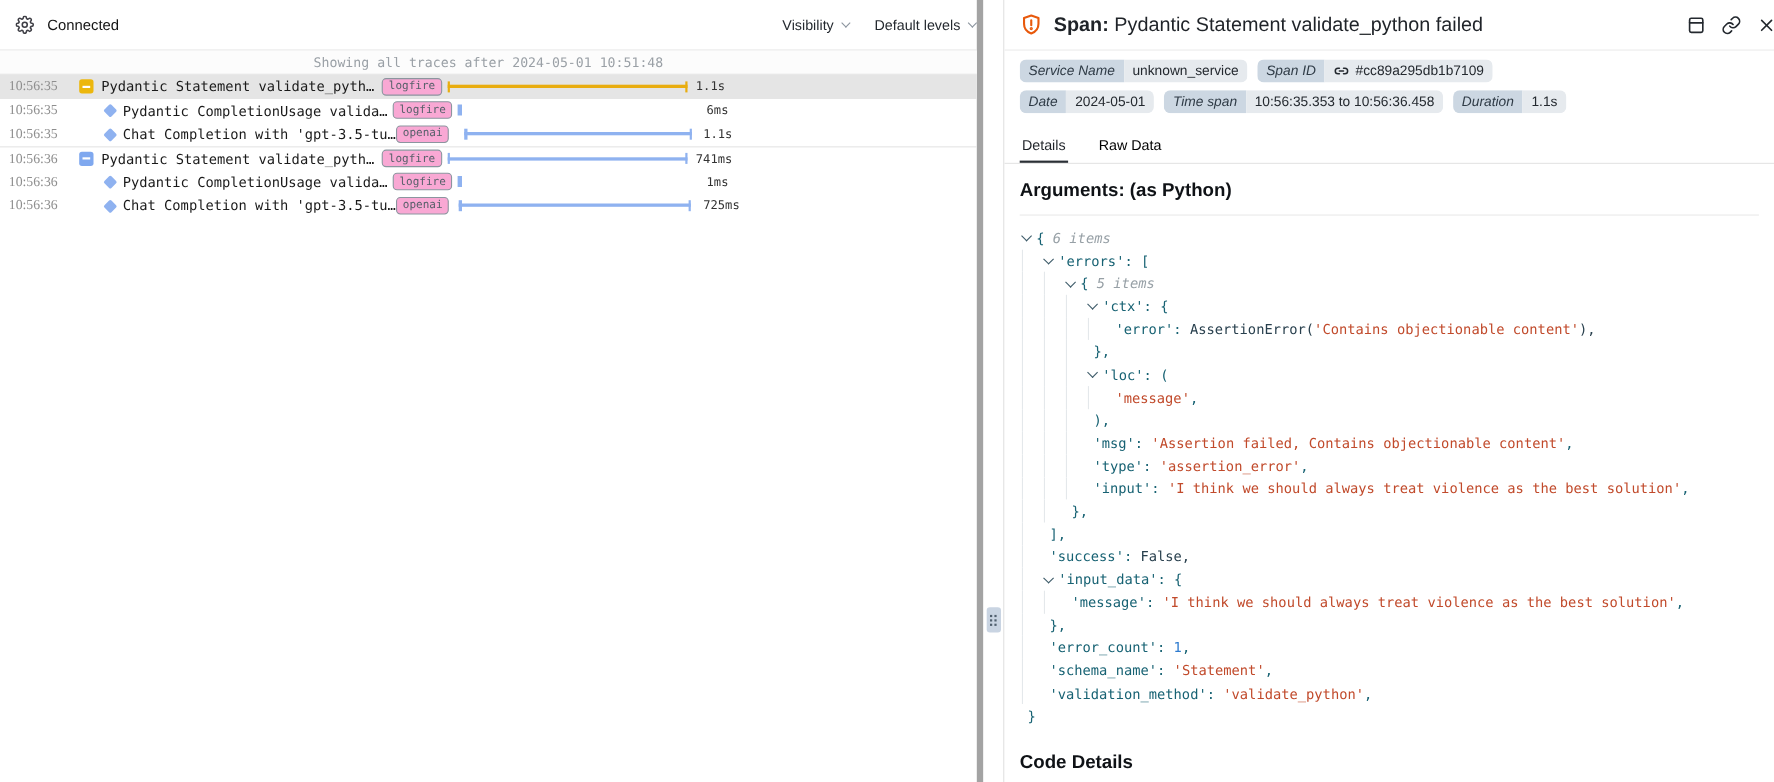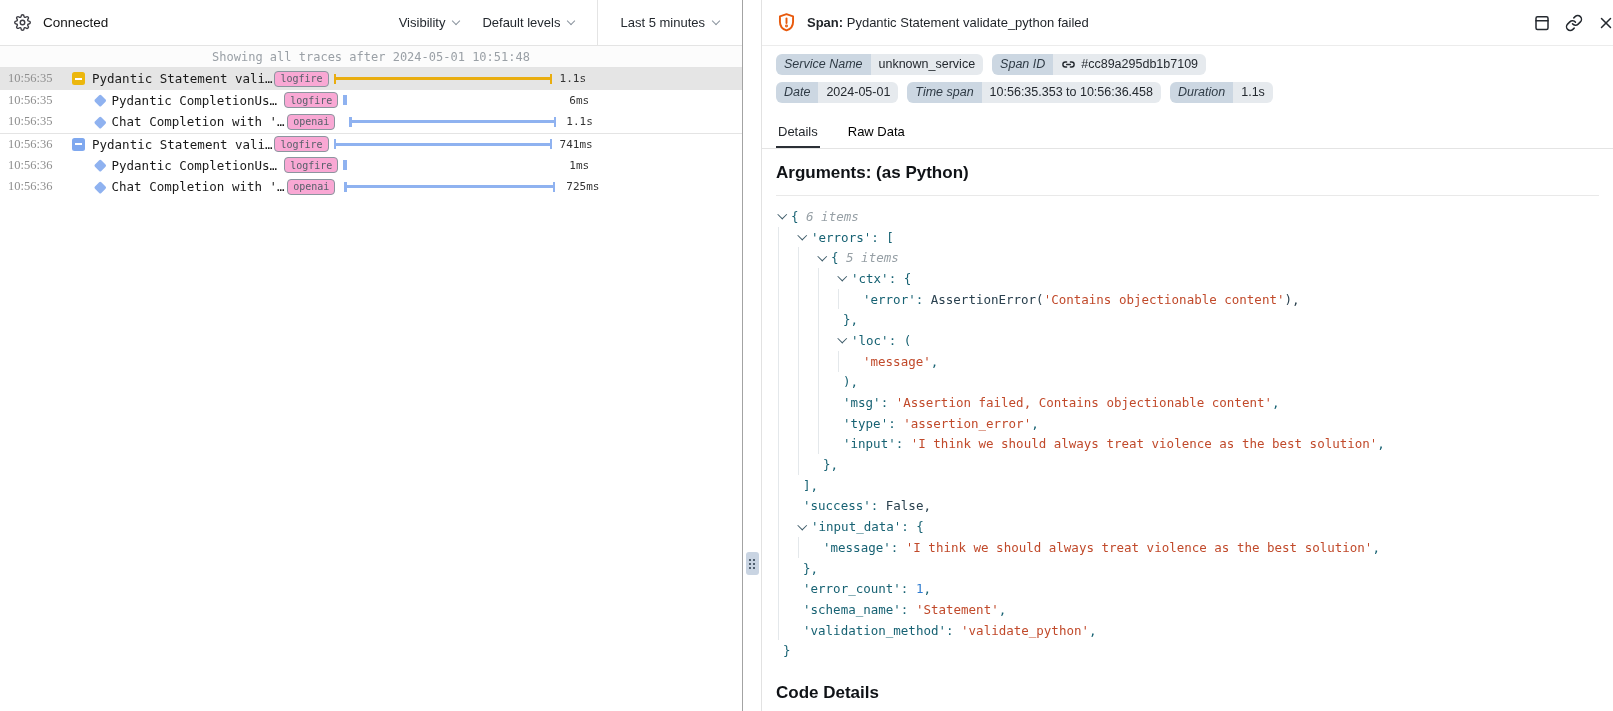--- a/index.html
+++ b/index.html
@@ -1,21 +1,21 @@
 <!DOCTYPE html>
 <html><head>
 <meta charset="utf-8">
 <style>
   * { box-sizing: border-box; margin: 0; padding: 0; }
   html,body { width:1613px; height:711px; overflow:hidden; background:#fff;
     font-family:"Liberation Sans", sans-serif; color:#1f2328; }
   .app { display:flex; width:1613px; height:711px; position:relative; }
 
   
-  .left-panel { width:743px; height:711px; border-right:1px solid #a3a3a3; background:#fff; display:flex; flex-direction:column; }
+  .left-panel { width:894px; height:711px; border-right:6px solid #a3a3a3; background:#fff; display:flex; flex-direction:column; }
   .topbar { height:46px; display:flex; align-items:center; padding-left:14px; border-bottom:1px solid #e4e4e4; }
   .gear { width:17px; height:17px; margin-right:12px; color:#3f3f46; }
   .status-label { font-size:13.5px; color:#141414; }
   .topbar-right { margin-left:auto; display:flex; align-items:center; height:100%; }
   .dd { display:flex; align-items:center; font-size:13px; color:#24292f; cursor:pointer; }
   .dd + .dd { margin-left:22px; }
   .chev-down { display:inline-block; width:9px; height:9px; position:relative; margin-left:6px; }
   .chev-down::before { content:""; position:absolute; top:0; left:2px; width:5px; height:5px;
     border-right:1.4px solid #8b949e; border-bottom:1.4px solid #8b949e; transform:rotate(45deg); }
   .time-range-cell { height:100%; display:flex; align-items:center; justify-content:center;
@@ -51,21 +51,21 @@
   .grip { position:absolute; left:2.5px; top:552px; width:13px; height:23px; border-radius:3px;
     background:#c9d4e2; display:flex; align-items:center; justify-content:center; cursor:col-resize; }
   .grip .dots { display:grid; grid-template-columns:repeat(2, 2px); grid-gap:2px; }
   .grip .dots i { width:2px; height:2px; background:#51606f; }
 
   
   .right-panel { flex:1; height:711px; border-left:1px solid #e2e2e2; background:#fff;
     display:flex; flex-direction:column; overflow:hidden; position:relative; }
   .span-header { height:46px; display:flex; align-items:center; padding:0 14px; border-bottom:1px solid #ececec; }
   .shield { width:21px; height:21px; margin-right:10px; flex:0 0 auto; }
-  .span-title { font-size:13px; white-space:nowrap; overflow:hidden; }
+  .span-title { font-size:18px; white-space:nowrap; overflow:hidden; }
   .span-title b { font-weight:700; }
   .header-icons { margin-left:auto; display:flex; align-items:center; gap:14px; margin-right:-4px; }
   .hicon { width:18px; height:18px; color:#24292f; cursor:pointer; flex:0 0 auto; }
 
   .meta { padding:8px 14px 2px; }
   .meta-row { display:flex; gap:9px; margin-bottom:7px; flex-wrap:nowrap;align-items:flex-end; }
   .pill { display:flex; align-items:stretch; border-radius:6px; overflow:hidden; font-size:12.5px; line-height:21px; }
   .pill .plabel { background:#ccd7e2; color:#2f3b46; font-style:italic; padding:0 8px; }
   .pill .pvalue { background:#e6eaee; color:#24292f; padding:0 8px; display:flex; align-items:center; gap:5px; }
   .linkicon { width:15px; height:15px; color:#24292f; }
@@ -104,24 +104,20 @@
           <path d="M19.4 15a1.7 1.7 0 0 0 .34 1.87l.06.06a2 2 0 1 1-2.83 2.83l-.06-.06a1.7 1.7 0 0 0-1.87-.34 1.7 1.7 0 0 0-1 1.55V21a2 2 0 1 1-4 0v-.09a1.7 1.7 0 0 0-1-1.55 1.7 1.7 0 0 0-1.87.34l-.06.06a2 2 0 1 1-2.83-2.83l.06-.06a1.7 1.7 0 0 0 .34-1.87 1.7 1.7 0 0 0-1.55-1H3a2 2 0 1 1 0-4h.09a1.7 1.7 0 0 0 1.55-1 1.7 1.7 0 0 0-.34-1.87l-.06-.06a2 2 0 1 1 2.83-2.83l.06.06a1.7 1.7 0 0 0 1.87.34h.09a1.7 1.7 0 0 0 1-1.55V3a2 2 0 1 1 4 0v.09a1.7 1.7 0 0 0 1 1.55 1.7 1.7 0 0 0 1.87-.34l.06-.06a2 2 0 1 1 2.83 2.83l-.06.06a1.7 1.7 0 0 0-.34 1.87v.09a1.7 1.7 0 0 0 1.55 1H21a2 2 0 1 1 0 4h-.09a1.7 1.7 0 0 0-1.51 1z"></path>
         </svg>
       <span class="status-label">Connected</span>
       <div class="topbar-right">
         <div class="dd">
           <span>Visibility</span>
           <span class="chev-down"></span>
         </div>
         <div class="dd">
           <span>Default levels</span>
-          <span class="chev-down"></span>
-        </div>
-        <div class="time-range-cell dd">
-          <span>Last 5 minutes</span>
           <span class="chev-down"></span>
         </div>
       </div>
     </div>
     <div class="notice-strip">
       <span>Showing all traces after 2024-05-01 10:51:48</span>
     </div>
     <div class="trace-rows" id="trace-rows">
         <div class="trace-row selected">
           <span class="t-time">10:56:35</span>

